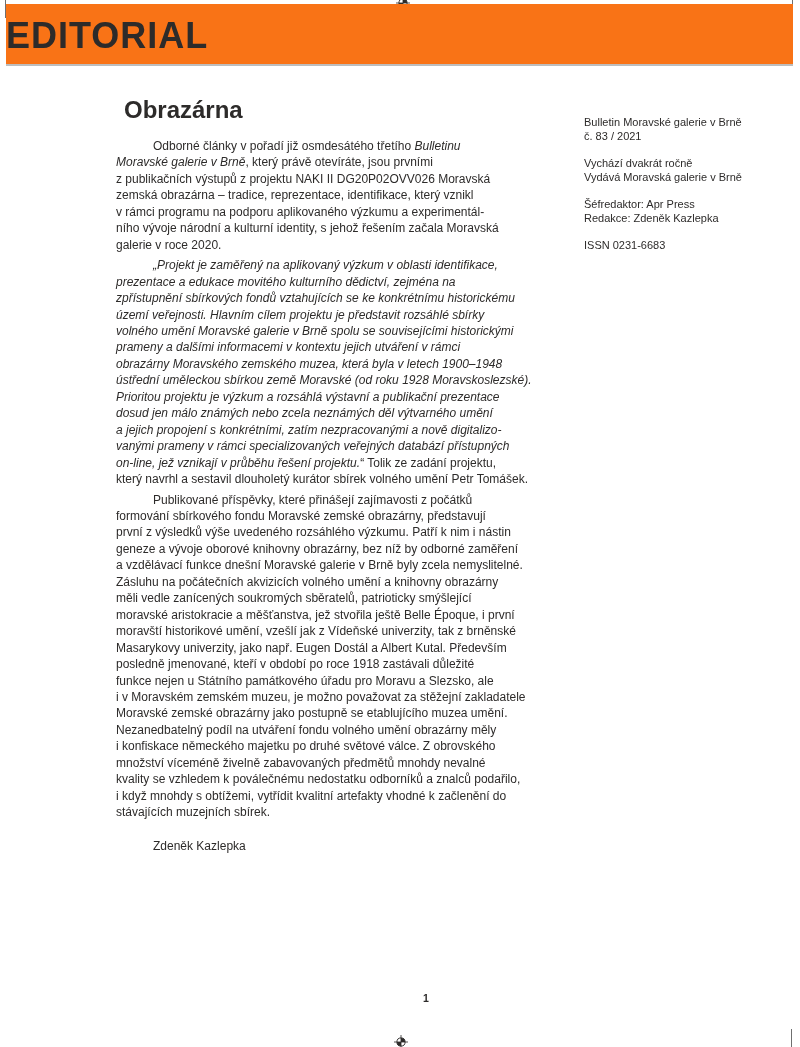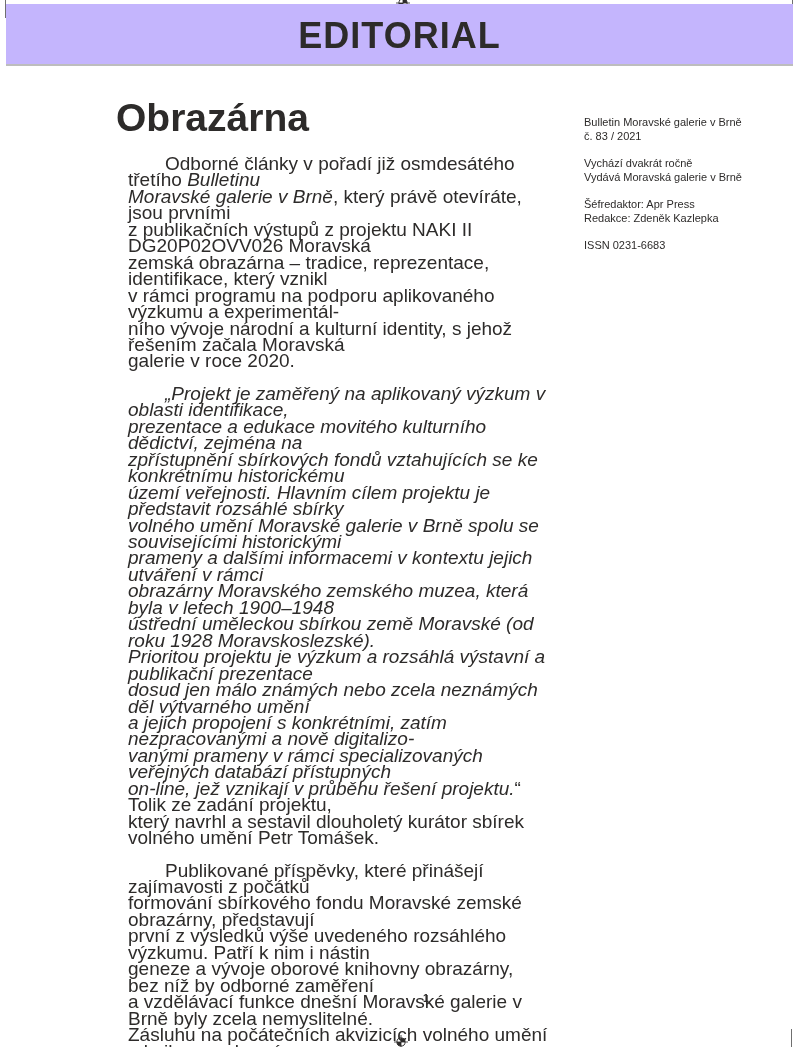--- a/index.html
+++ b/index.html
@@ -14,35 +14,34 @@
   .crop.tl{left:5px;top:0;width:1px;height:18px;}
   .crop.tr{left:792px;top:0;width:1px;height:11px;}
   .crop.br{left:791px;top:1029px;width:1px;height:18px;}
   .regmark{position:absolute;width:14px;height:14px;}
   .regmark.top{left:393px;top:-4px;background:#fff;padding:0 3px 2px 3px;}
   .regmark.bottom{left:394px;top:1035px;}
   .regmark svg{display:block;width:14px;height:14px;}
   
   .masthead{
     position:absolute;left:6px;right:7px;top:4px;height:60px;
-    background:#c4b5fd;border-bottom:2px solid #bdbdbd;
-    text-align:center;
+    background:#f97316;border-bottom:2px solid #bdbdbd;
   }
   .masthead h1{
     margin:0;line-height:64px;font-size:36px;font-weight:bold;
     letter-spacing:1px;color:#2d2b2a;
   }
   
   article{position:absolute;left:112px;top:96px;width:452px;}
   article h2{
-    margin:0 0 14px 4px;font-size:39px;font-weight:bold;color:#2d2b2a;
+    margin:0 0 14px 12px;font-size:24px;font-weight:bold;color:#2d2b2a;
     letter-spacing:0;
   }
   article p{
-    margin:16px;font-size:19px;line-height:16.45px;
+    margin:4px;font-size:12px;line-height:16.45px;
     white-space:pre-line;text-indent:37px;color:#2d2b2a;
   }
   article p .it{font-style:italic;}
   article p.signature{margin-top:17px;}
   
   aside{
     position:absolute;left:584px;top:104px;width:205px;
     font-size:11px;line-height:13.5px;color:#2d2b2a;
   }
   aside p{margin:12px 0 14px 0;white-space:pre-line;}

